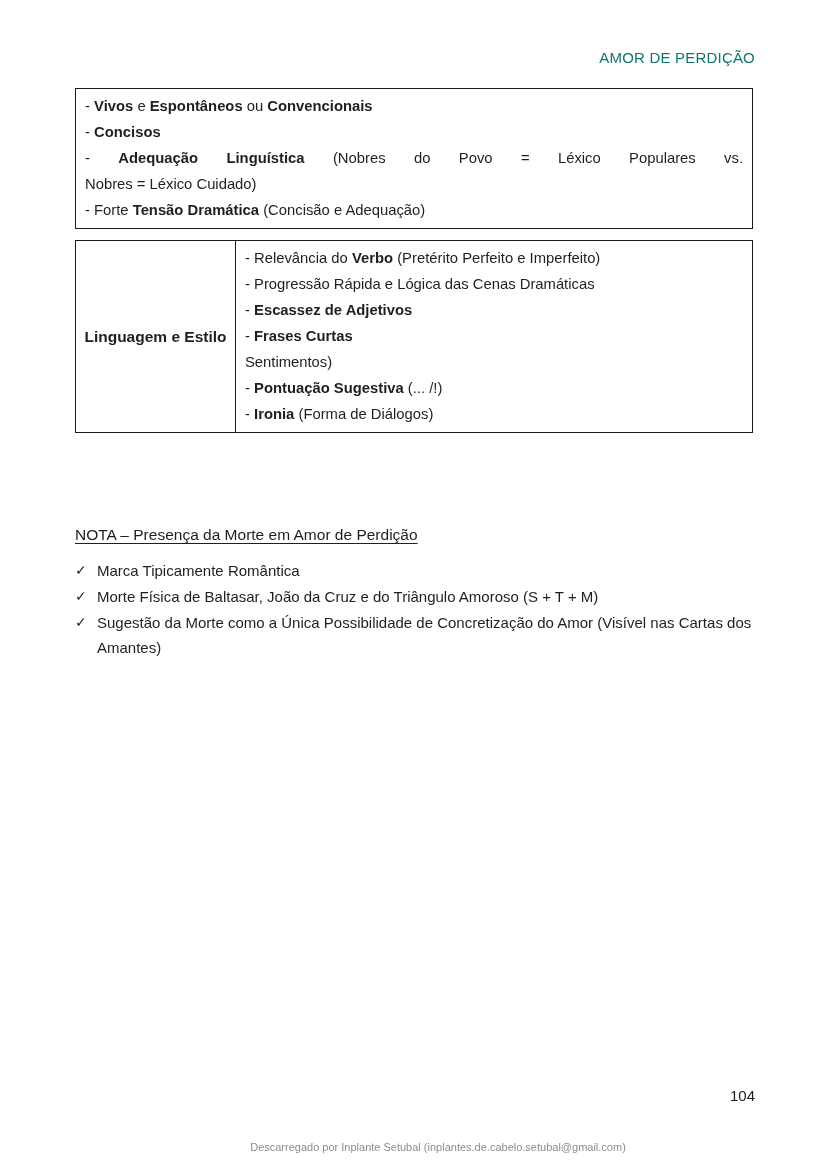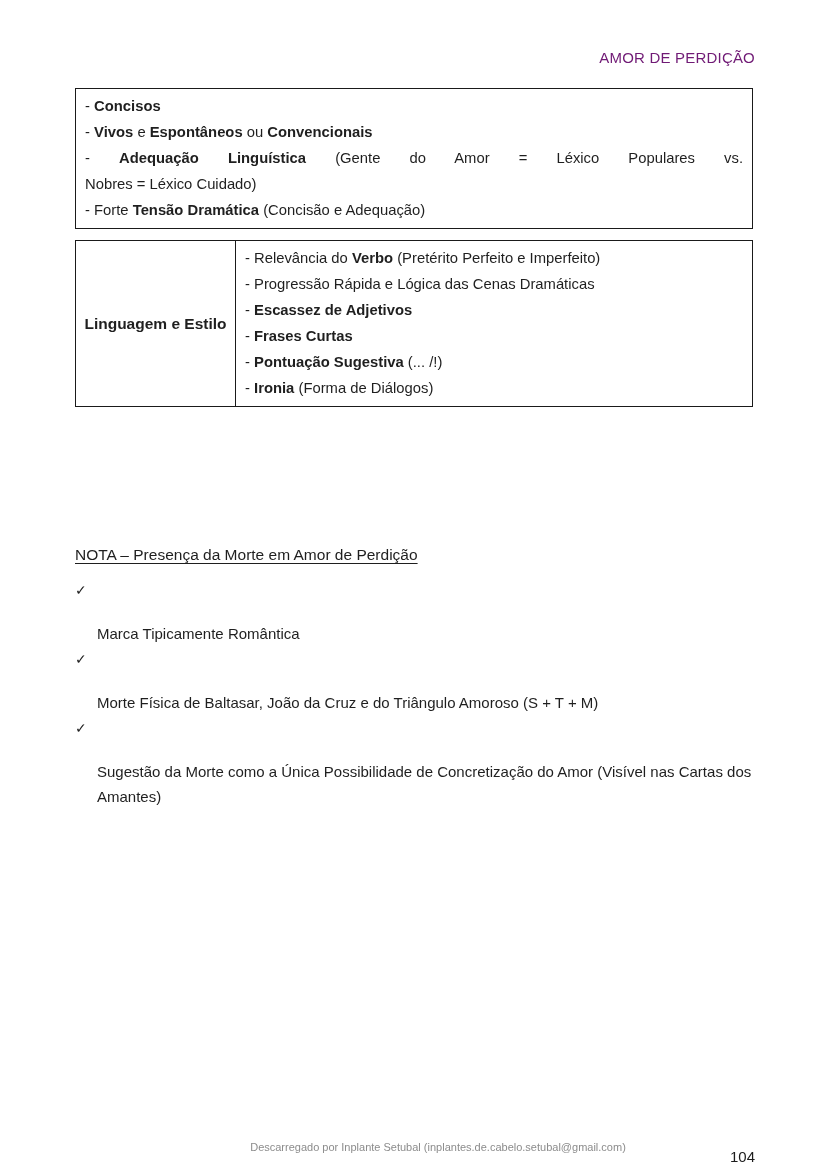--- a/index.html
+++ b/index.html
@@ -14,21 +14,21 @@
     font-family: "Liberation Sans", sans-serif;
     color: #1f1f1f;
     overflow: hidden;
   }
   .page-header {
     position: absolute;
     top: 49px;
     right: 73px;
     font-size: 15px;
     letter-spacing: 0.2px;
-    color: #701a75;
+    color: #0f766e;
   }
   .doc-table {
     position: absolute;
     left: 75px;
     width: 678px;
     display: flex;
     border: 1.5px solid #1a1a1a;
     box-sizing: border-box;
     background: #ffffff;
   }
@@ -58,21 +58,21 @@
     text-align: left;
   }
   .cell-line.jl {
     text-align: justify;
     text-align-last: justify;
   }
   .b { font-weight: bold; }
   .nota-section {
     position: absolute;
     left: 75px;
-    top: 546px;
+    top: 526px;
     width: 678px;
   }
   .nota-heading {
     font-size: 15.5px;
     text-decoration: underline;
     text-underline-offset: 3px;
     margin: 0 0 14px 0;
     font-weight: normal;
   }
   .check-list { margin-top: 10px; }
@@ -82,24 +82,24 @@
     font-size: 15px;
     line-height: 25px;
     margin-bottom: 1px;
   }
   .check-icon {
     flex: 0 0 22px;
     width: 22px;
     font-size: 14px;
     color: #222222;
   }
-  .check-text { flex: 1; margin-top: 43px; }
+  .check-text { flex: 1; }
   .page-number {
     position: absolute;
-    top: 1148px;
+    top: 1087px;
     right: 73px;
     font-size: 15px;
     color: #1c1c1c;
   }
   .page-footer {
     position: absolute;
     top: 1141px;
     left: 0;
     width: 100%;
     text-align: center;
@@ -108,35 +108,36 @@
     padding-left: 24px;
   }
 </style>
 </head>
 <body>
 
 <div class="page-header">AMOR DE PERDIÇÃO</div>
 
 <div class="doc-table t1">
   <div class="content-cell">
+      <div class="cell-line"><span>- </span><span class="b">Vivos</span><span> e </span><span class="b">Espontâneos</span><span> ou </span><span class="b">Convencionais</span></div>
       <div class="cell-line"><span>- </span><span class="b">Concisos</span></div>
-      <div class="cell-line"><span>- </span><span class="b">Vivos</span><span> e </span><span class="b">Espontâneos</span><span> ou </span><span class="b">Convencionais</span></div>
-      <div class="cell-line jl"><span>- </span><span class="b">Adequação Linguística</span><span> (Gente do Amor = Léxico Populares vs.</span></div>
+      <div class="cell-line jl"><span>- </span><span class="b">Adequação Linguística</span><span> (Nobres do Povo = Léxico Populares vs.</span></div>
       <div class="cell-line"><span>Nobres = Léxico Cuidado)</span></div>
       <div class="cell-line"><span>- Forte </span><span class="b">Tensão Dramática</span><span> (Concisão e Adequação)</span></div>
     </div>
 </div>
 
 <div class="doc-table t2">
   <div class="label-cell">Linguagem e Estilo</div>
   <div class="content-cell">
       <div class="cell-line"><span>- Relevância do </span><span class="b">Verbo</span><span> (Pretérito Perfeito e Imperfeito)</span></div>
       <div class="cell-line"><span>- Progressão Rápida e Lógica das Cenas Dramáticas</span></div>
       <div class="cell-line"><span>- </span><span class="b">Escassez de Adjetivos</span></div>
       <div class="cell-line"><span>- </span><span class="b">Frases Curtas</span></div>
+      <div class="cell-line"><span>Sentimentos)</span></div>
       <div class="cell-line"><span>- </span><span class="b">Pontuação Sugestiva</span><span> (... /!)</span></div>
       <div class="cell-line"><span>- </span><span class="b">Ironia</span><span> (Forma de Diálogos)</span></div>
     </div>
 </div>
 
 <div class="nota-section">
   <div class="nota-heading">NOTA – Presença da Morte em Amor de Perdição</div>
   <div class="check-list">
       <div class="check-item">
         <span class="check-icon">✓</span>

